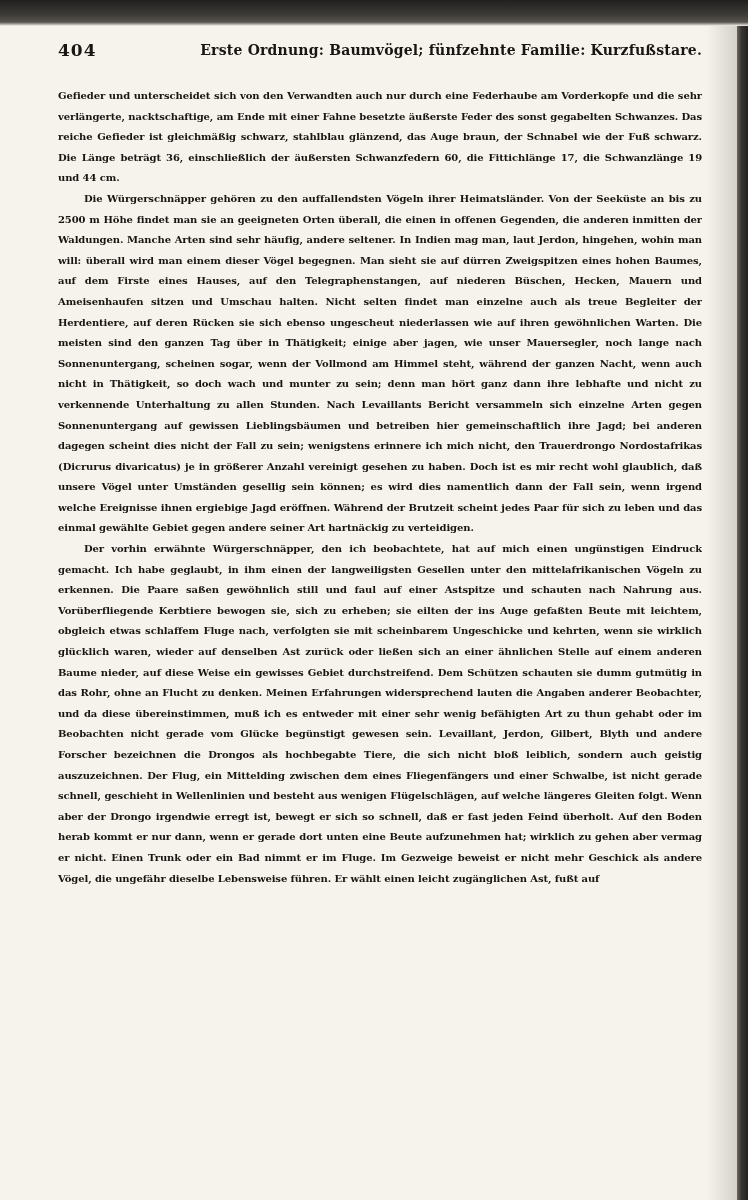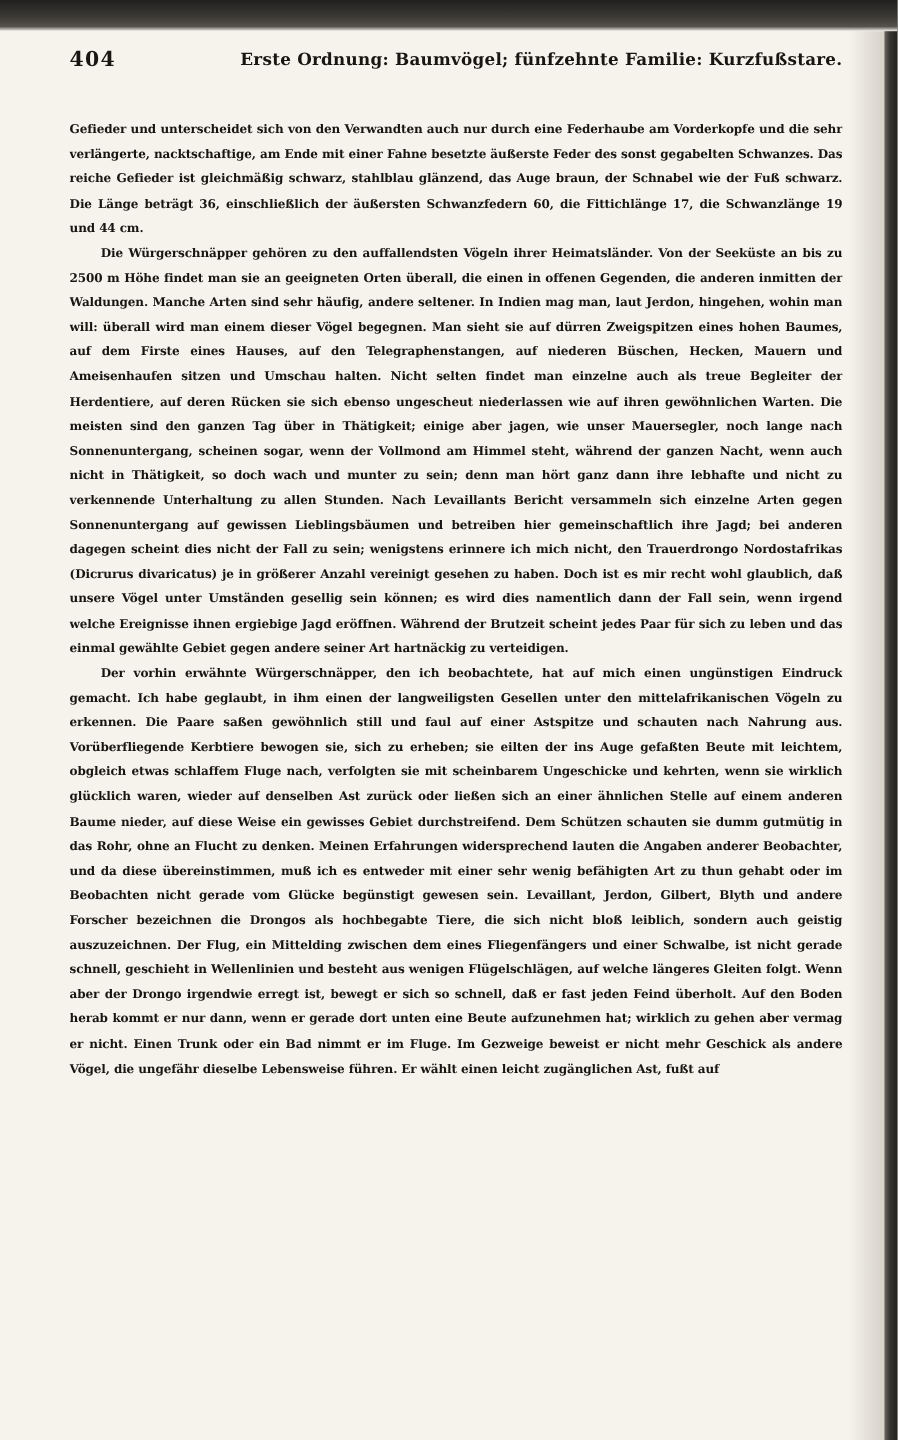--- a/index.html
+++ b/index.html
@@ -46,21 +46,21 @@
 
   .page-inner {
     position: relative;
     z-index: 1;
     padding: 40px 46px 0 58px;
   }
 
   .running-header {
     position: relative;
     height: 22px;
-    margin-bottom: 37px;
+    margin-bottom: 24px;
   }
   .page-number {
     position: absolute;
     left: 0;
     top: 0;
     font-size: 17px;
     font-weight: bold;
     letter-spacing: 1px;
   }
   .running-head-title {

